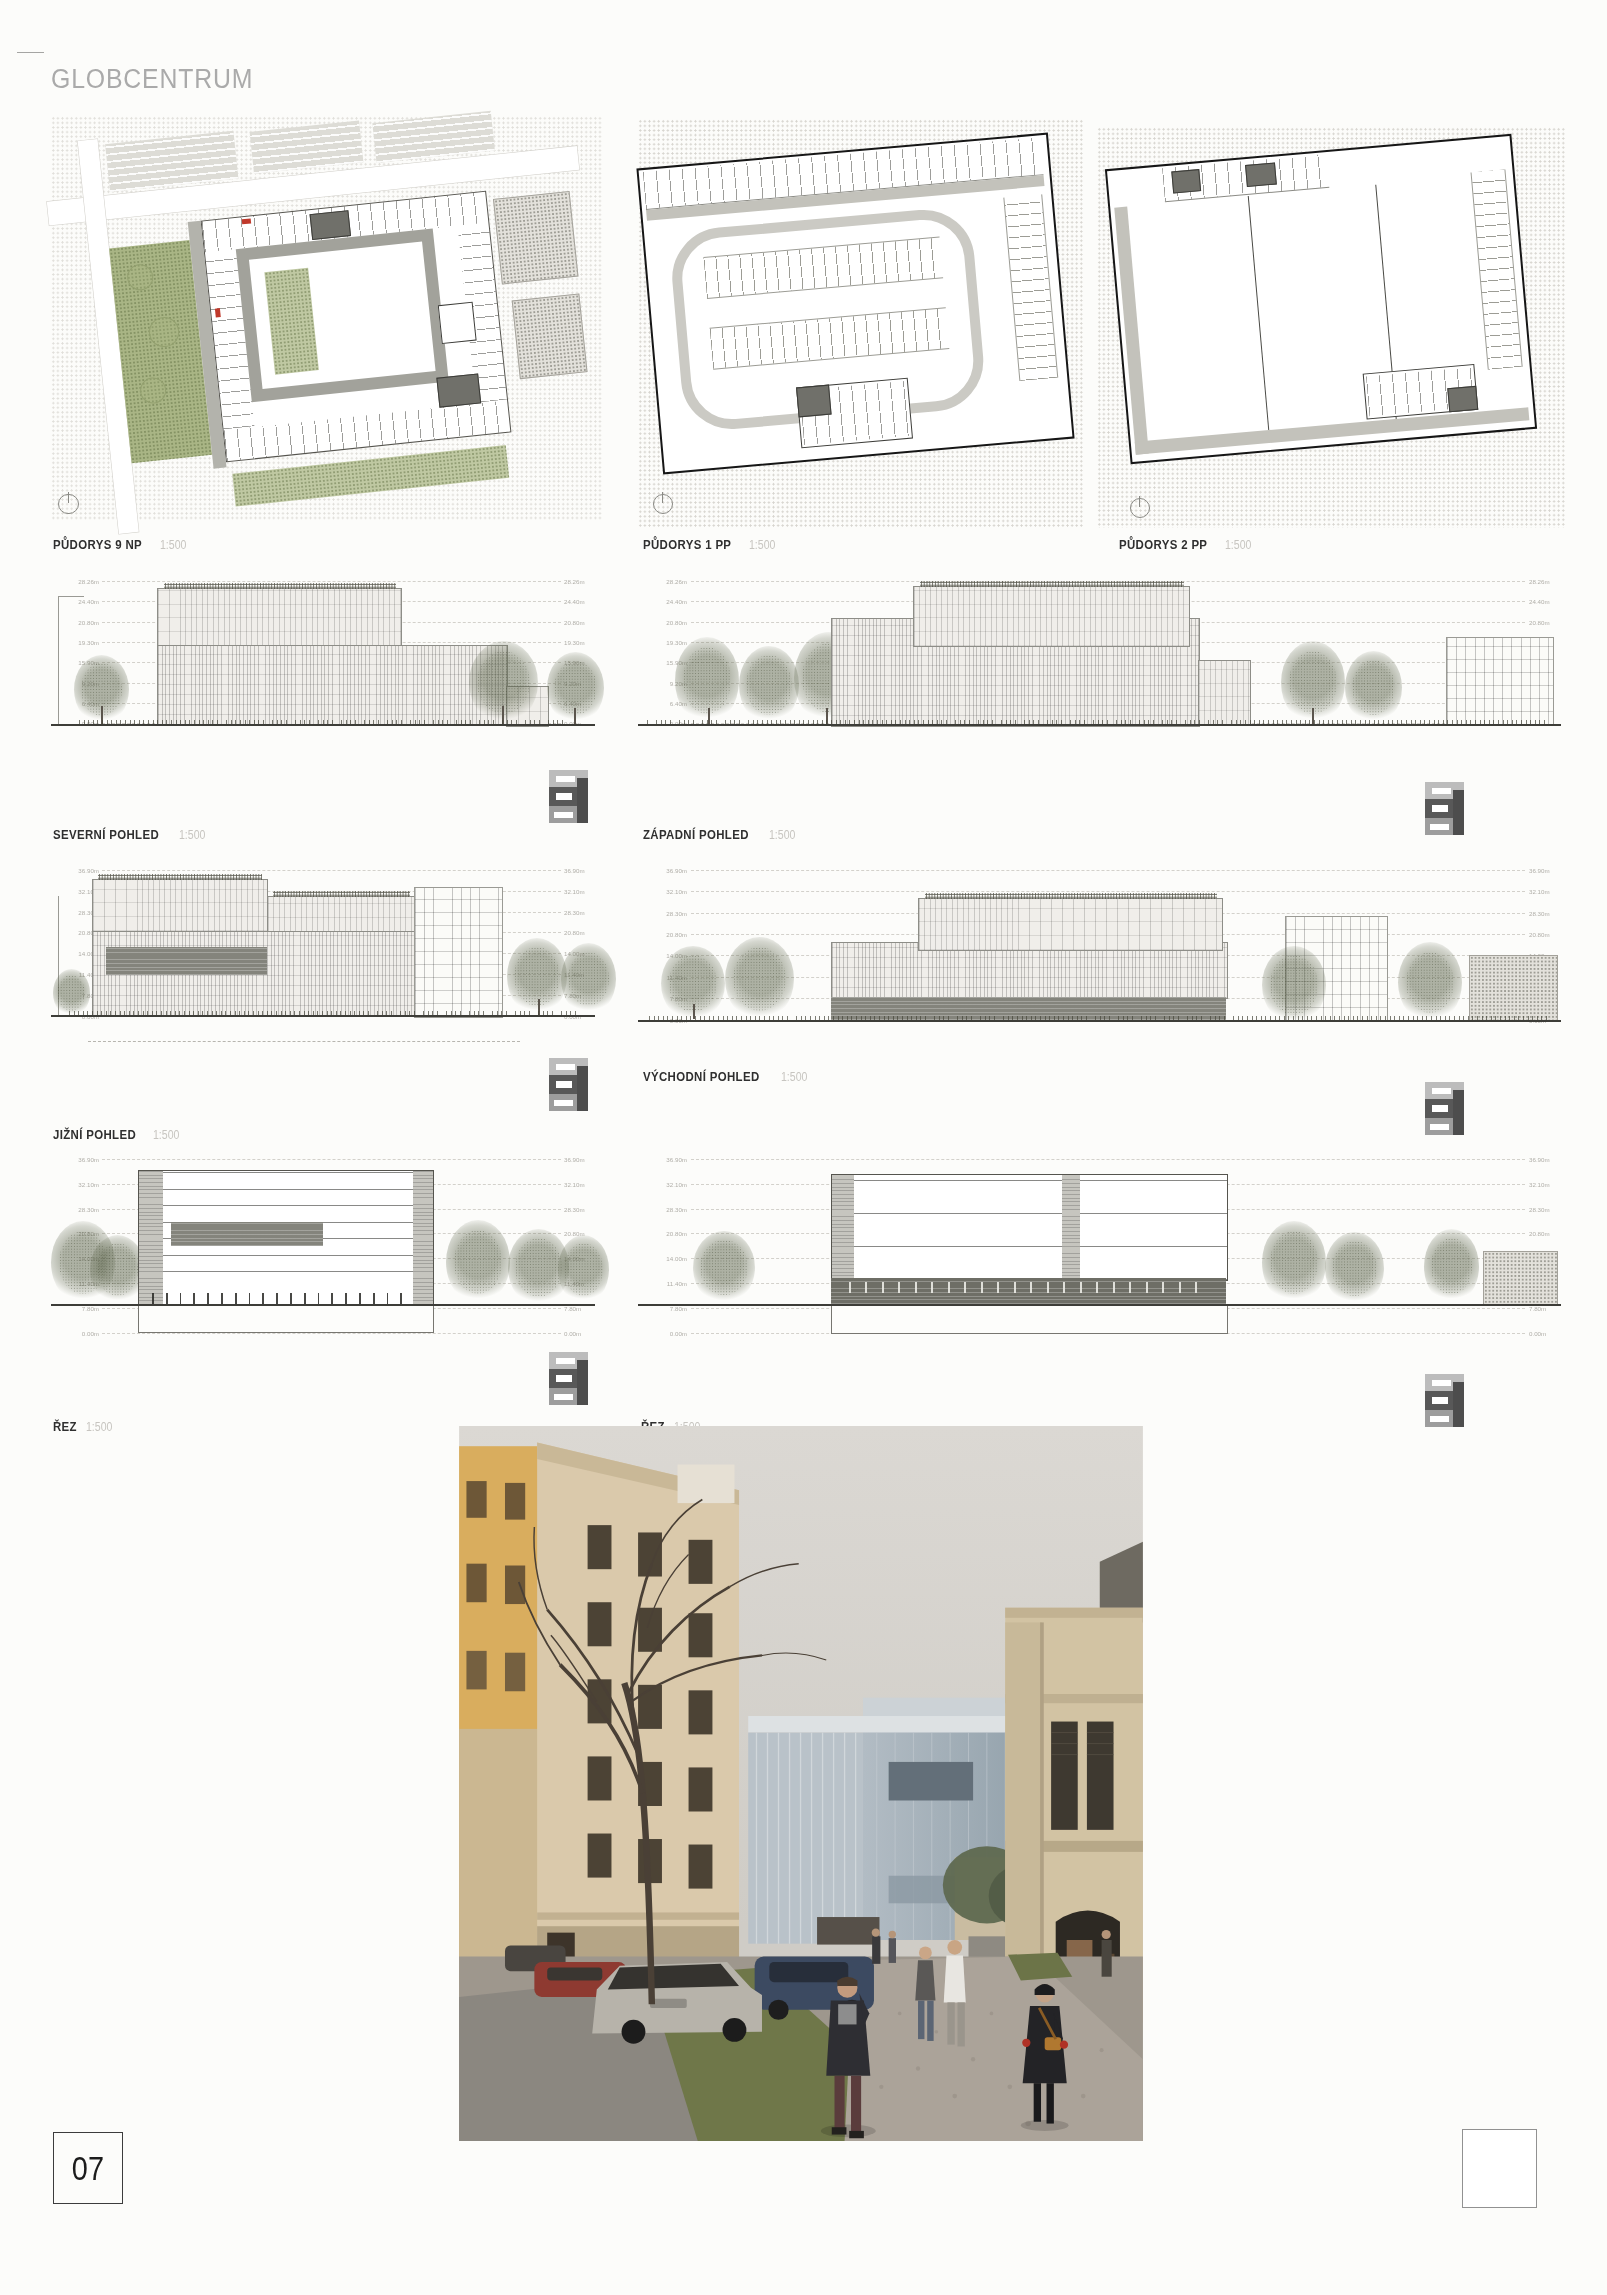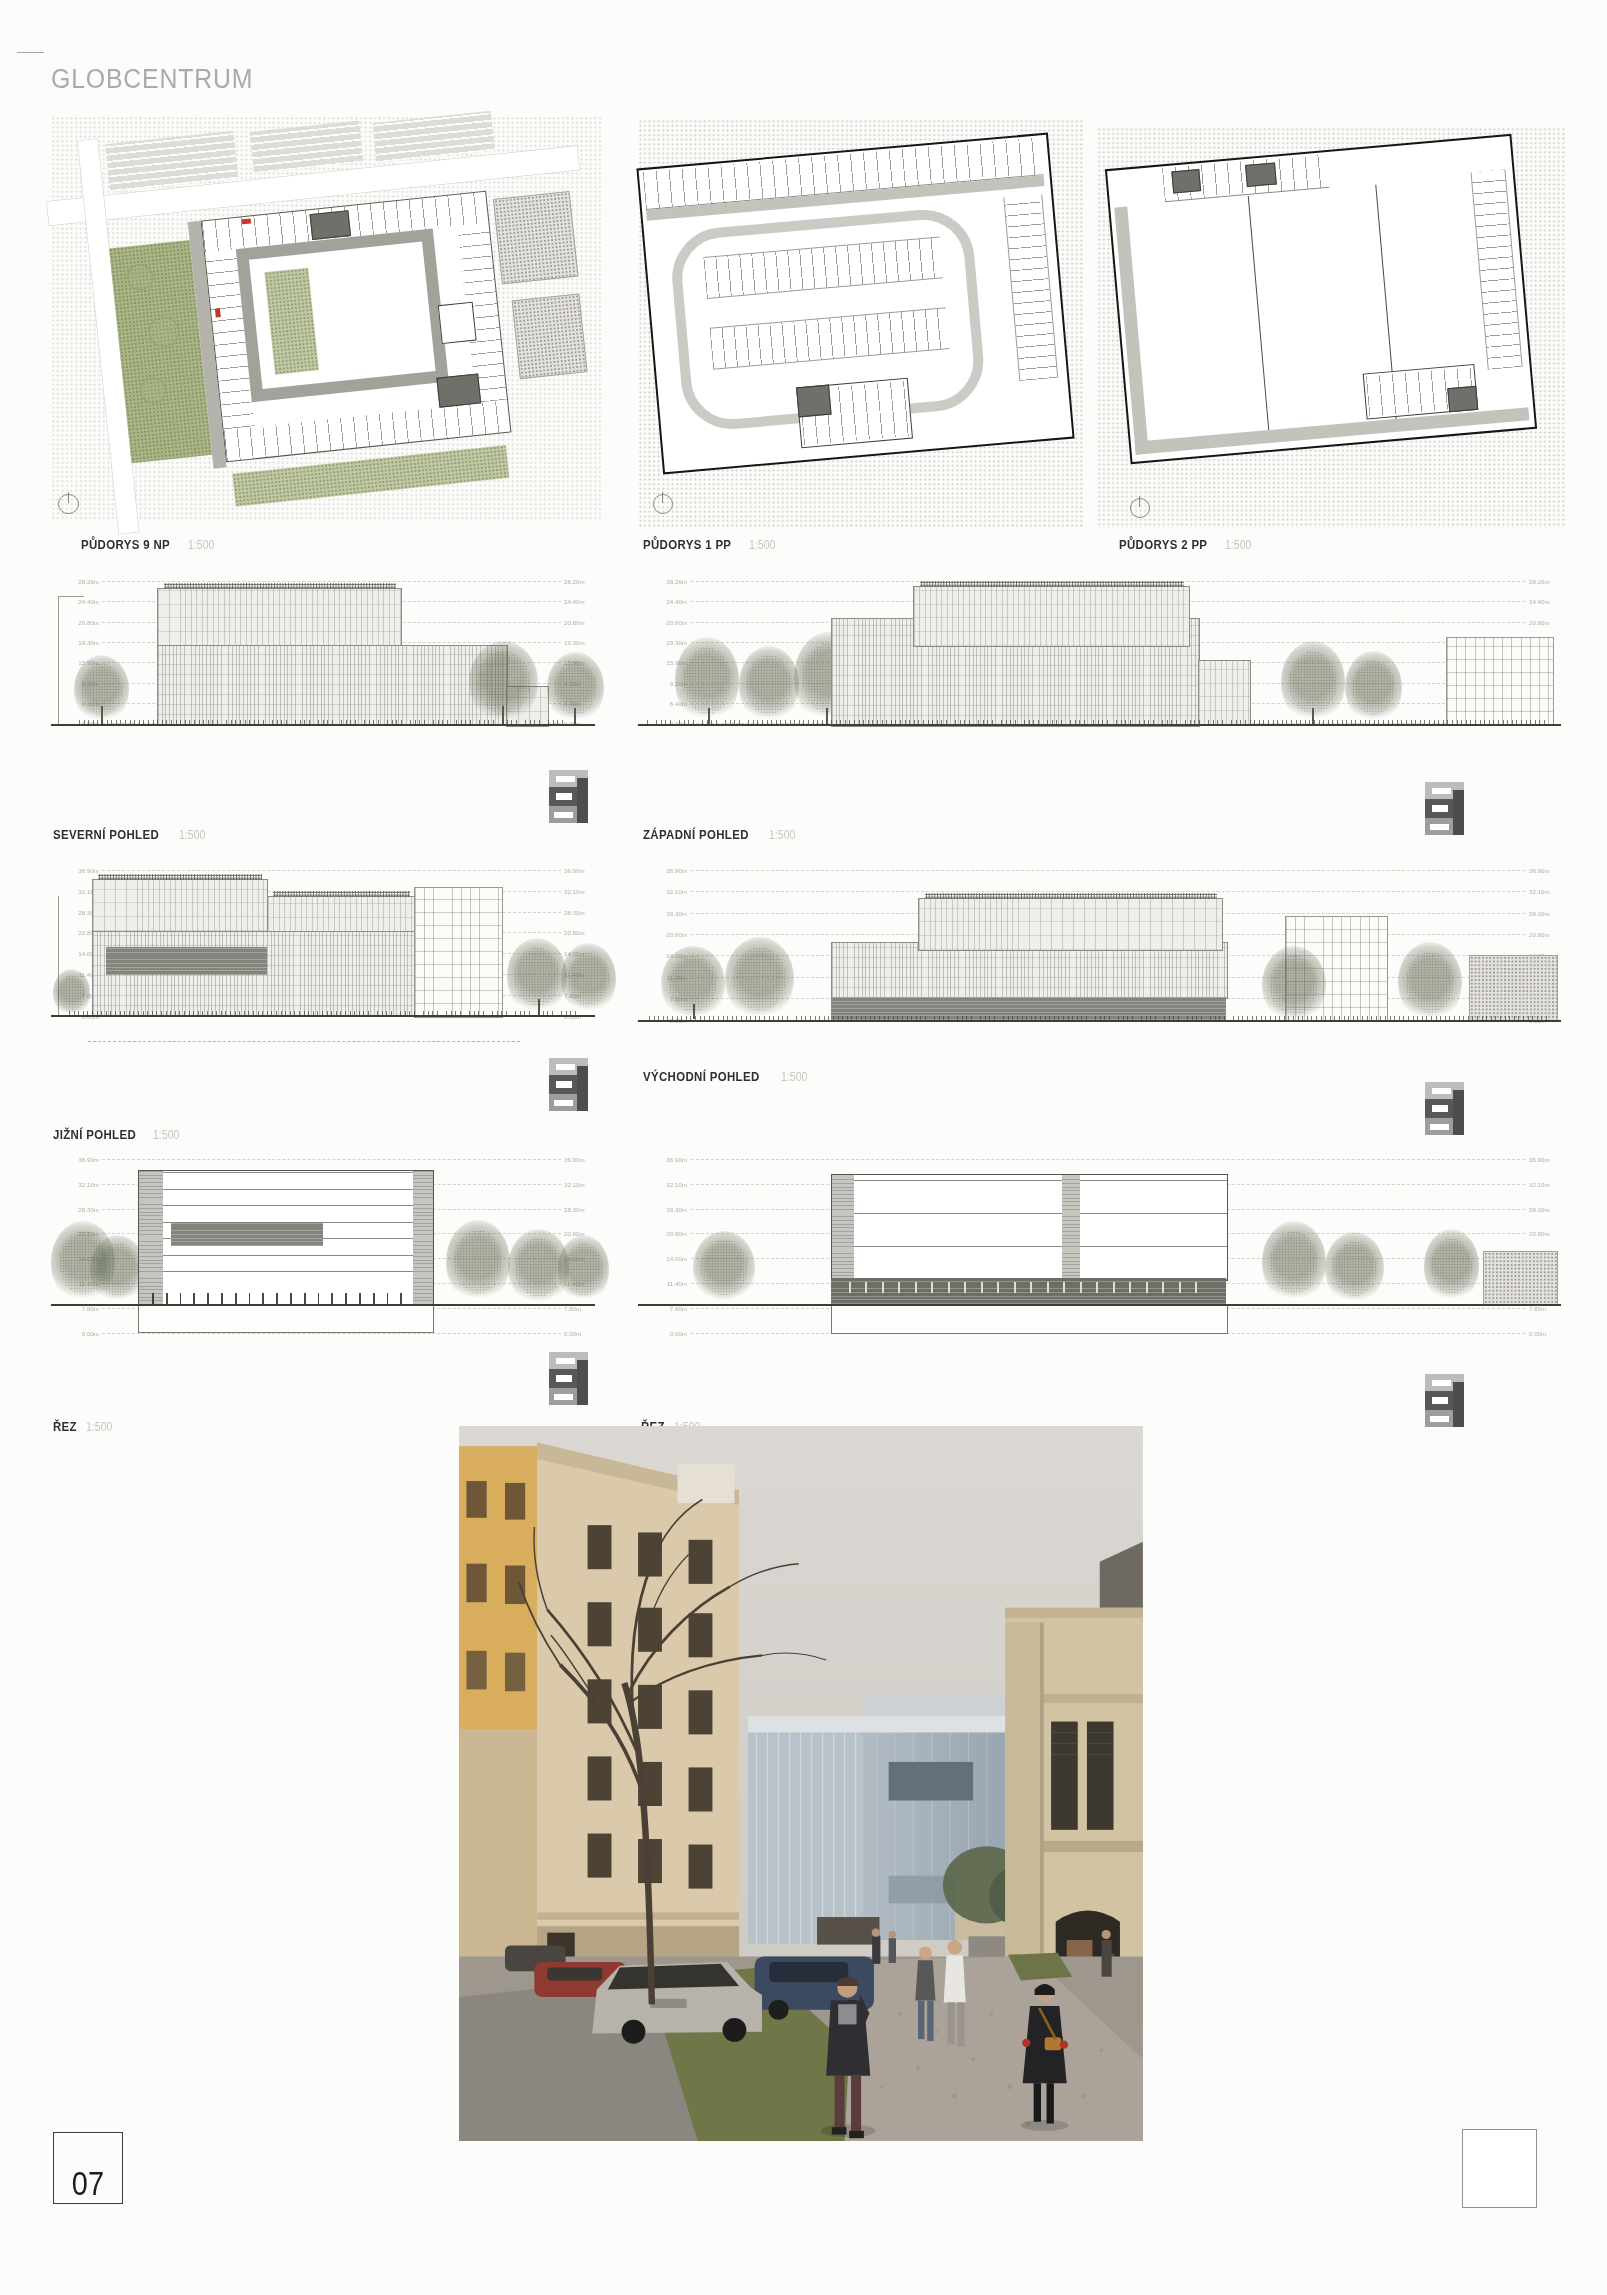--- a/index.html
+++ b/index.html
@@ -85,21 +85,21 @@
   .ramp{position:absolute;border:10px solid #cbcac4;border-radius:51px;}
   .corr{position:absolute;background:#c3c2bb;}
   .cell{position:absolute;border:0.9px solid #3c3c38;background:#fff;}
   .cell.dark{background:#70706a;}
   .treec{position:absolute;border:0.9px solid #93a06f;border-radius:50%;background:rgba(170,185,130,.25);}
   .redmark{position:absolute;background:var(--accent-red,#c0392b);}
   
   .caption{position:absolute;text-align:center;color:#141414;}
   .cap1,.cap2{display:inline-block;transform:scaleX(.74);transform-origin:center;
        font-size:31px;letter-spacing:1.8px;white-space:nowrap;}
-  .numbox{position:absolute;border:1.8px solid #3c3c3c;display:flex;align-items:flex-end;justify-content:center;
+  .numbox{position:absolute;border:1.8px solid #3c3c3c;display:flex;align-items:center;justify-content:center;
        font-size:34px;color:#1c1c1c;}
   .numbox span{display:inline-block;transform:scaleX(.85);}
   .embox{position:absolute;border:1.8px solid #919191;background:#fff;}
 </style>
 </head>
 <body>
 
 <div id="board">
 
   <div class="dash" style="left:16.5px;top:52px;width:27.5px;"></div>
@@ -131,21 +131,21 @@
         <div class="cell" style="left:226px;top:108px;width:33px;height:37px;"></div>
         <div class="redmark" style="left:3.7px;top:88px;width:5.5px;height:9.2px;"></div>
         <div class="redmark" style="left:40px;top:1.8px;width:9.2px;height:5.5px;"></div>
       </div>
       <div class="hatchblk" style="left:444px;top:101px;width:75px;height:84px;"></div>
       <div class="hatchblk" style="left:452px;top:204px;width:66px;height:77px;"></div>
       <div class="greens light" style="left:156px;top:347px;width:275px;height:33px;"></div>
     </div>
     <div class="northmark" style="left:7.3px;top:378px;"></div>
   </div>
-  <div class="plabel" style="left:53px;top:536px;margin-left:28px;">
+  <div class="plabel" style="left:53px;top:536px;">
     <span class="pl">PŮDORYS 9 NP</span>
     <span class="ps">1:500</span>
   </div>
 
   <div class="panel dotbg" style="left:638px;top:119px;width:445px;height:409px;">
     <div class="bigplan" style="left:11px;top:31px;width:409px;height:303px;transform:rotate(-5deg);">
       <div class="abs roomlines-v" style="left:3.7px;top:1.8px;width:399px;height:37px;border-bottom:0.9px solid #8b8b85;"></div>
       <div class="corr" style="left:3.7px;top:40px;width:399px;height:11px;"></div>
       <div class="ramp" style="left:24px;top:64px;width:303px;height:202px;box-sizing:border-box;"></div>
       <div class="stalls" style="left:57px;top:92px;width:237px;height:40px;"></div>

